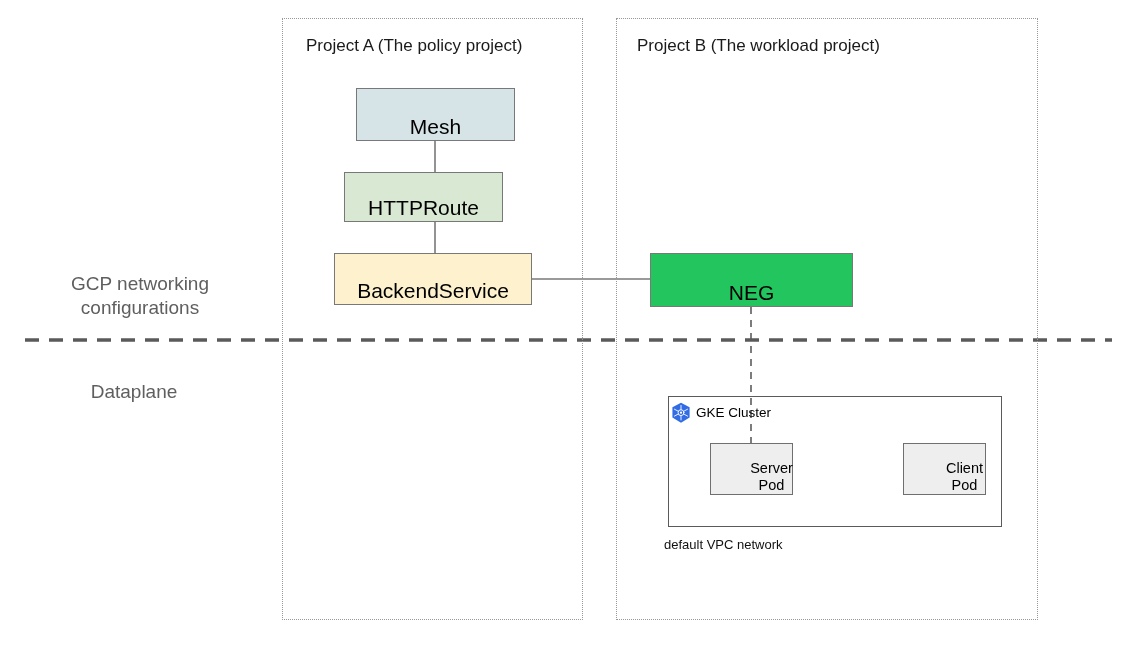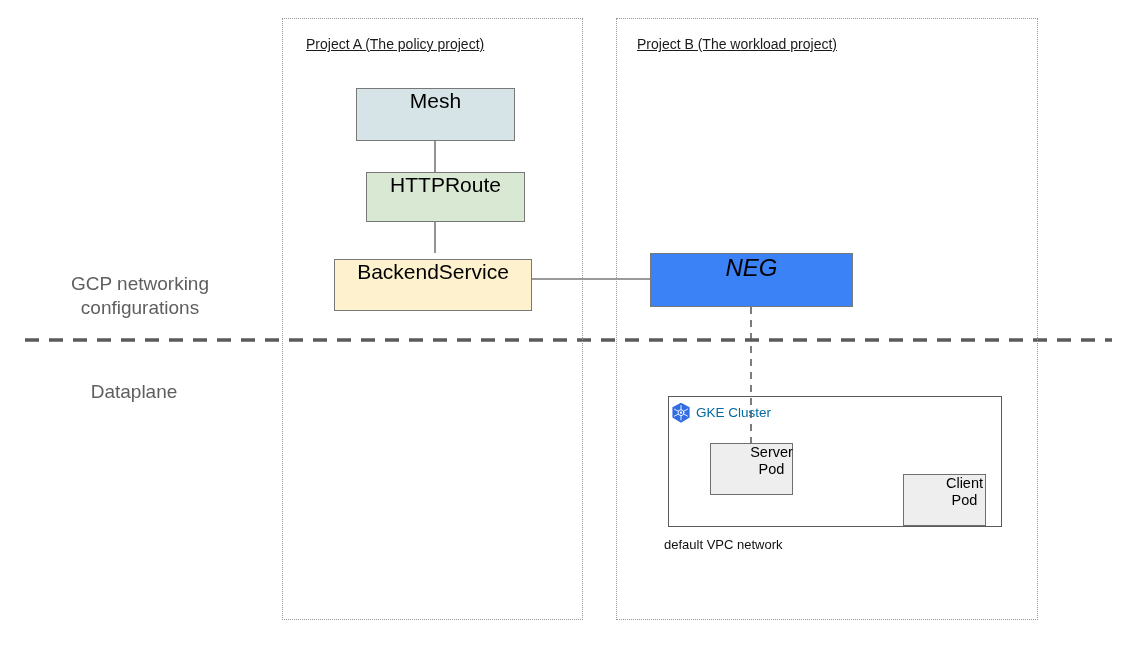--- a/index.html
+++ b/index.html
@@ -23,56 +23,55 @@
 
   
   .project-box {
     position: absolute;
     border: 1px dotted #999999;
     box-sizing: border-box;
     background: transparent;
   }
   .project-label {
     position: absolute;
-    font-size: 14px;
+    font-size: 17px;
     color: #1a1a1a;
     white-space: nowrap;
     line-height: 1.2;
-    text-decoration: underline;
   }
 
   
   .node {
     position: absolute;
     box-sizing: border-box;
     border: 1.6px solid #787878;
     display: flex;
-    align-items: flex-start;
+    align-items: flex-end;
     justify-content: center;
     text-align: center;
     color: #000000;
     line-height: 1.18;
   }
   .node-mesh        { background: #d6e4e7; font-size: 21px; }
   .node-httproute   { background: #d9e8d3; font-size: 21px; }
-  .node-backend     { background: #fdf2cd; font-size: 21px; margin-top: 6px; }
-  .node-neg         { background: #3b82f6; font-size: 24px; font-style: italic; }
+  .node-backend     { background: #fdf2cd; font-size: 21px; }
+  .node-neg         { background: #22c55e; font-size: 21px; }
   .node-pod         { background: #eeeeee; font-size: 14.5px; border-width: 1.4px; border-color: #6f6f6f; padding-left: 40px;}
 
   
   .cluster-box {
     position: absolute;
     box-sizing: border-box;
     border: 1.6px solid #5a5a5a;
     background: transparent;
   }
   .cluster-label {
     position: absolute;
     font-size: 13.5px;
-    color: #0369a1;
+    color: #000000;
     white-space: nowrap;
   }
   .vpc-label {
     position: absolute;
     font-size: 13px;
     color: #111111;
     white-space: nowrap;
   }
 
   
@@ -111,21 +110,21 @@
 <div class="project-label" style="left:637px; top:36px;text-align:center;">Project B (The workload project)</div>
 
 <div class="side-label" style="left:40px; top:272px; width:200px;text-align:center;">GCP networking
 configurations</div>
 <div class="side-label" style="left:34px; top:380px; width:200px;">Dataplane</div>
 
 <div class="node node-mesh" style="left:356px; top:88px; width:159px; height:53px;">
   <span>Mesh</span>
 </div>
 
-<div class="node node-httproute" style="left:366px; top:172px; width:159px; height:50px;">
+<div class="node node-httproute" style="left:344px; top:172px; width:159px; height:50px;">
   <span>HTTPRoute</span>
 </div>
 
 <div class="node node-backend" style="left:334px; top:253px; width:198px; height:52px;">
   <span>BackendService</span>
 </div>
 
 <div class="node node-neg" style="left:650px; top:253px; width:203px; height:54px;">
   <span>NEG</span>
 </div>
@@ -146,18 +145,18 @@
   <circle cx="32" cy="31" r="3.2" fill="#ffffff"></circle>
 </svg>
 
 <div class="cluster-label" style="left:696px; top:405px;">GKE Cluster</div>
 
 <div class="node node-pod" style="left:710px; top:443px; width:83px; height:52px;">
   <span style="white-space:pre-line;">Server
 Pod</span>
 </div>
 
-<div class="node node-pod" style="left:903px; top:443px; width:83px; height:52px;margin-top:31px;">
+<div class="node node-pod" style="left:903px; top:443px; width:83px; height:52px;">
   <span style="white-space:pre-line;">Client
 Pod</span>
 </div>
 
 <div class="vpc-label" style="left:664px; top:537px;">default VPC network</div>
 
 </body></html>

